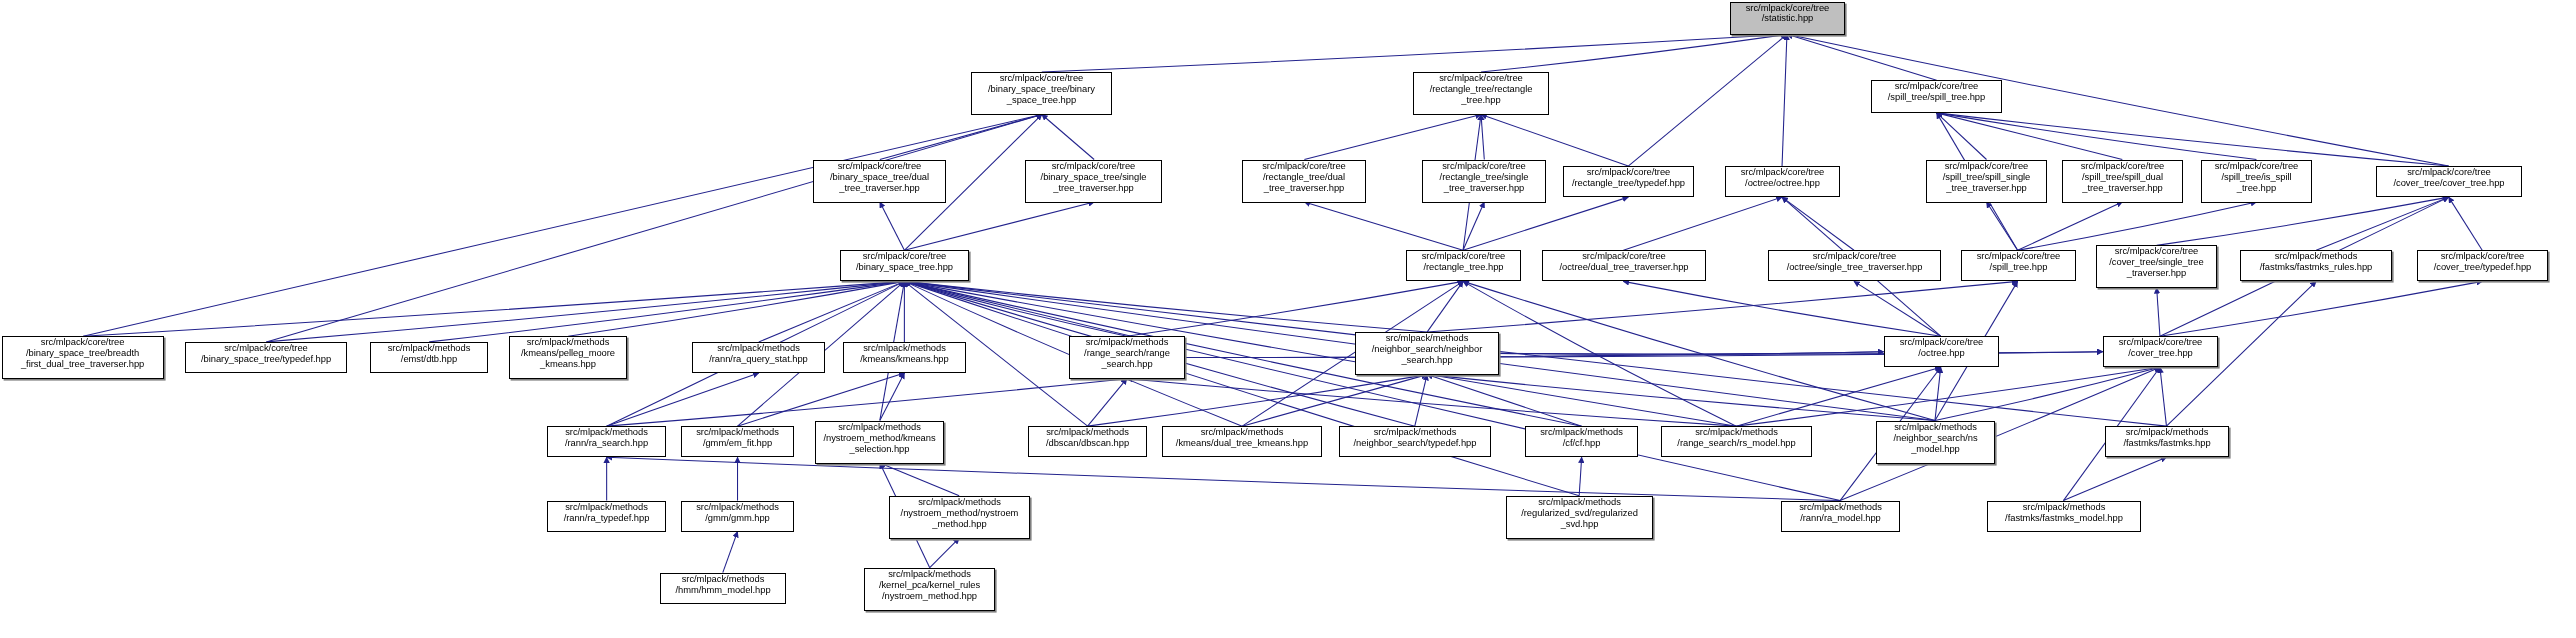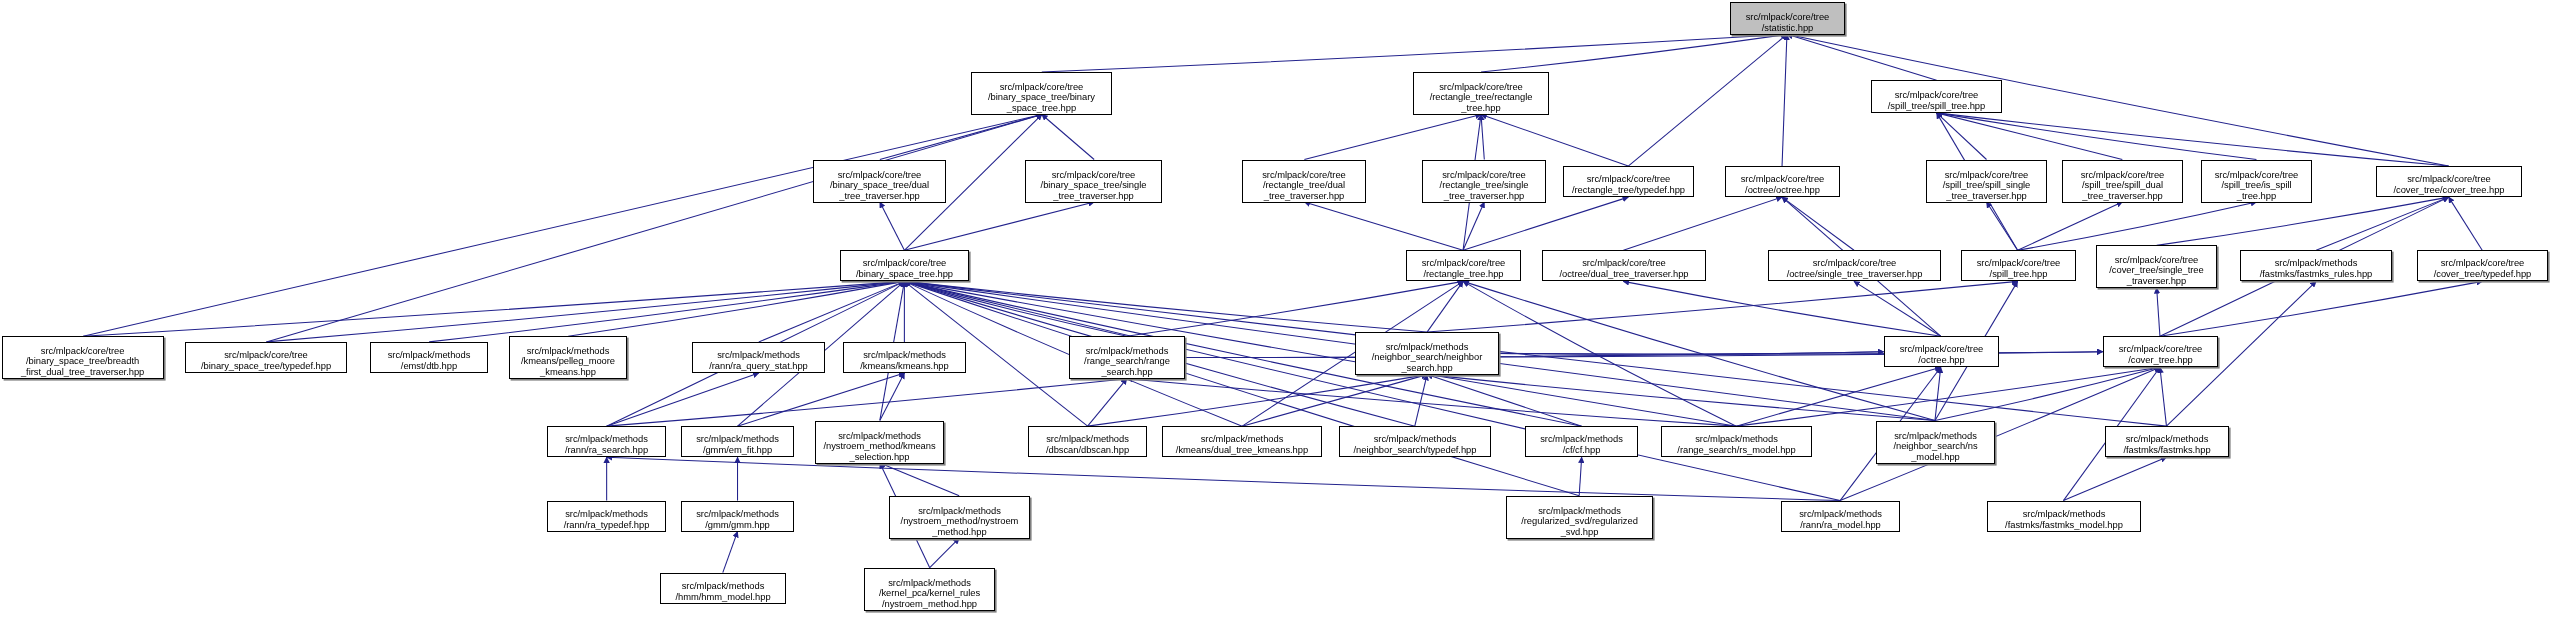--- a/index.html
+++ b/index.html
@@ -21,21 +21,21 @@
   .node{
     position:absolute;
     box-sizing:border-box;
     background:#ffffff;
     border:0.8px solid #000000;
     color:#000000;
     font-size:9.4px;
     line-height:10.8px;
     text-align:center;
     display:flex;
-    align-items:flex-end;
+    align-items:flex-start;
     justify-content:center;
     white-space:pre-line;
     letter-spacing:-0.04px;
     z-index:5;
   }
   .node.root{
     background:#bfbfbf;
     border:0.8px solid #000000;
   }
   .node.shadow{

